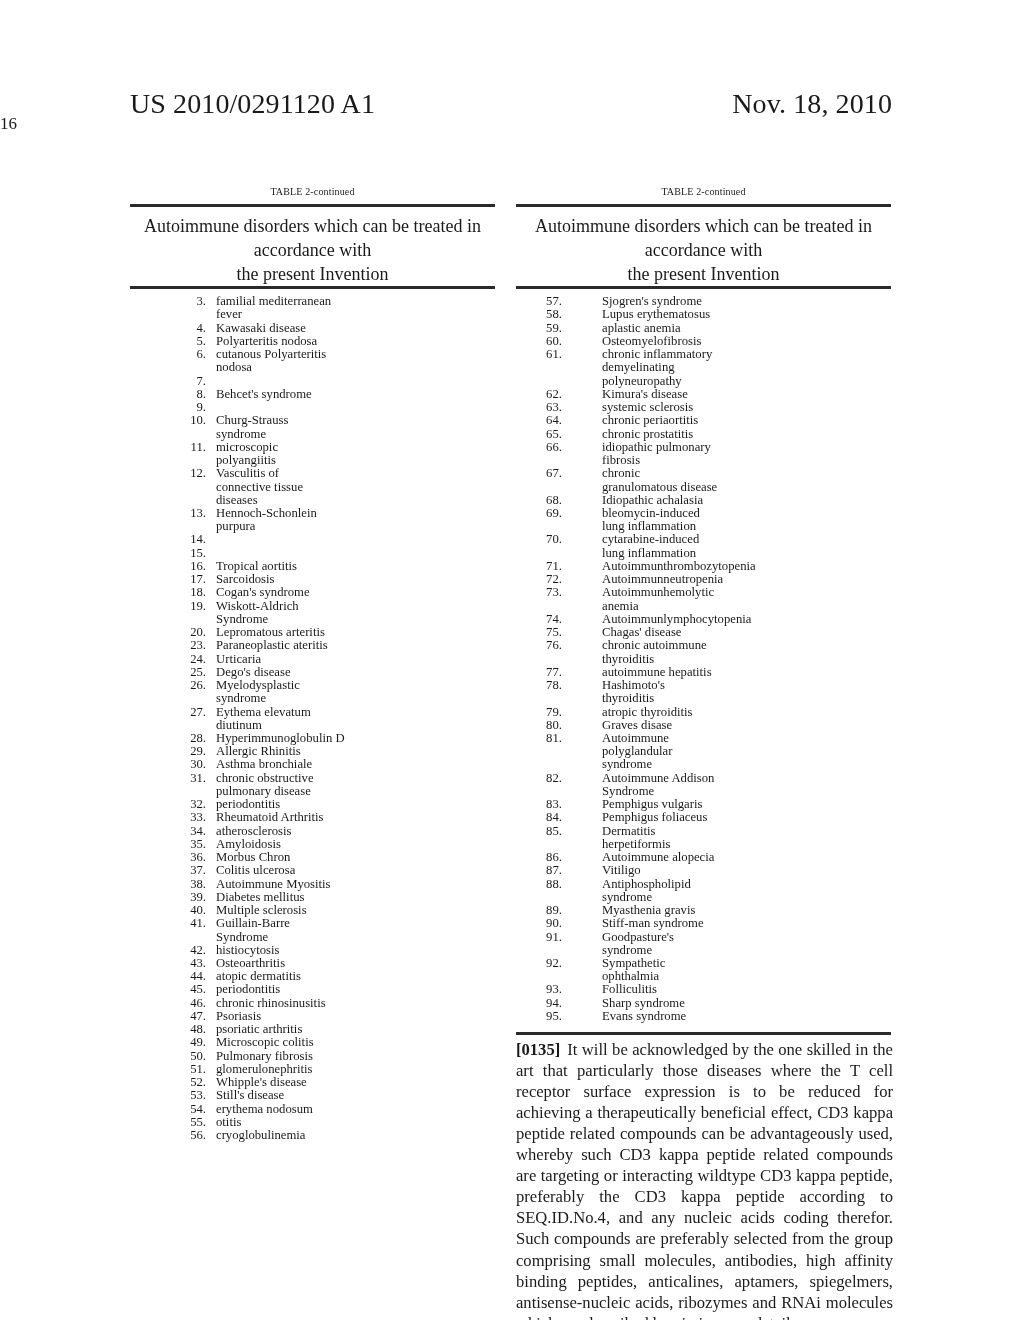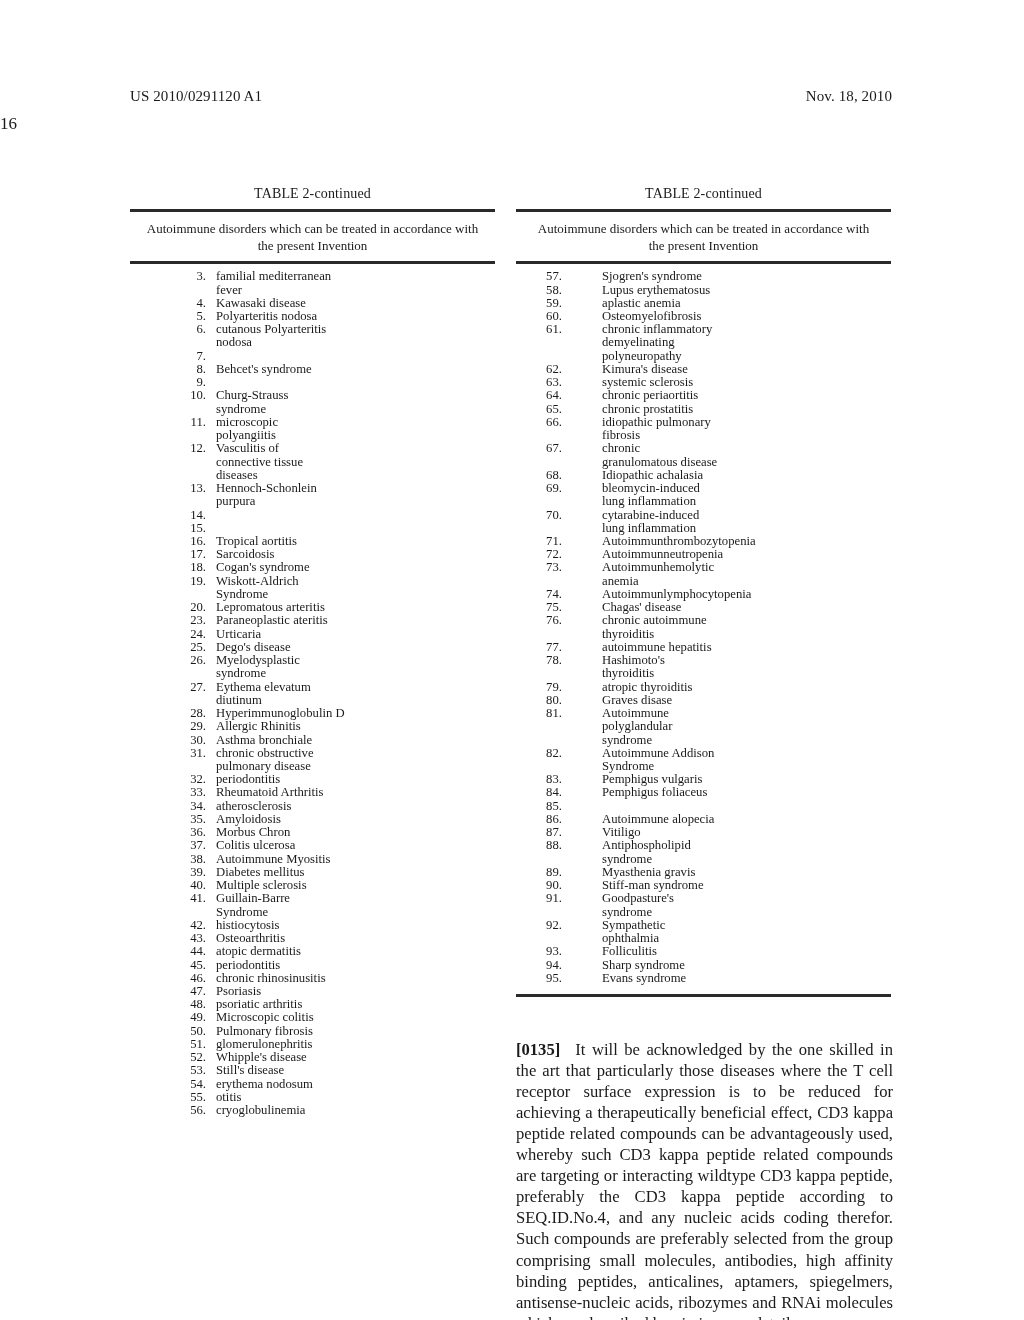--- a/index.html
+++ b/index.html
@@ -29,21 +29,21 @@
     position: absolute;
     left: 130px;
     top: 88px;
     width: 762px;
     display: flex;
     justify-content: space-between;
     align-items: baseline;
   }
   .doc-header .pubnum,
   .doc-header .pubdate {
-    font-size: 15px;
+    font-size: 28px;
     letter-spacing: 0.1px;
     white-space: nowrap;
   }
   .page-number {
     position: absolute;
     left: 0;
     top: 114px;
     width: 980px;
     font-size: 17px;
   }
@@ -57,21 +57,21 @@
   }
   .col {
     position: absolute;
     top: 0;
   }
   .col-left  { left: 130px; width: 365px; }
   .col-right { left: 516px; width: 375px; }
 
   .table-caption {
     text-align: center;
-    font-size: 14px;
+    font-size: 10px;
     margin: 0 0 7px 0;
     letter-spacing: 0.15px;
   }
 
   .rule-double {
     border-top: 2.6px solid #2a2a2a;
     border-bottom: 1px solid #2a2a2a;
     height: 2px;
     width: 100%;
     box-sizing: border-box;
@@ -79,24 +79,24 @@
   .rule-single-bottom {
     border-top: 2.6px solid #2a2a2a;
     border-bottom: 1px solid #2a2a2a;
     height: 2px;
     width: 100%;
     box-sizing: border-box;
     margin-top: 9px;
   }
 
   .table-subhead {
-    font-size: 13px;
+    font-size: 18px;
     text-align: center;
     line-height: 1.32;
-    padding: 8px 14px 7px 14px;
+    padding: 8px 14px 0 14px;
   }
 
   .entries {
     padding-top: 6px;
   }
   .entry {
     display: flex;
     align-items: flex-start;
     font-size: 12.7px;
     line-height: 1.0425;
@@ -124,21 +124,21 @@
     left: 516px;
     top: 1022px;
     width: 377px;
     font-size: 16.6px;
     line-height: 1.272;
     text-align: justify;
     text-justify: inter-word;
   }
   .body-para .para-num {
     font-weight: bold;
-    margin-right: 15px;
+    margin-right: 7px;
   }
 </style>
 </head>
 <body>
 
 <div class="page">
 
   <div class="doc-header">
     <span class="pubnum">US 2010/0291120 A1</span>
     <span class="pubdate">Nov. 18, 2010</span>
@@ -655,20 +655,24 @@
             </span>
           </div>
           <div class="entry">
             <span class="num">84.</span>
             <span class="name">
               <span class="ln">Pemphigus foliaceus</span>
             </span>
           </div>
           <div class="entry">
             <span class="num">85.</span>
+            <span class="name">
+              <span class="ln">Dermatitis</span>
+              <span class="ln">herpetiformis</span>
+            </span>
           </div>
           <div class="entry">
             <span class="num">86.</span>
             <span class="name">
               <span class="ln">Autoimmune alopecia</span>
             </span>
           </div>
           <div class="entry">
             <span class="num">87.</span>
             <span class="name">

